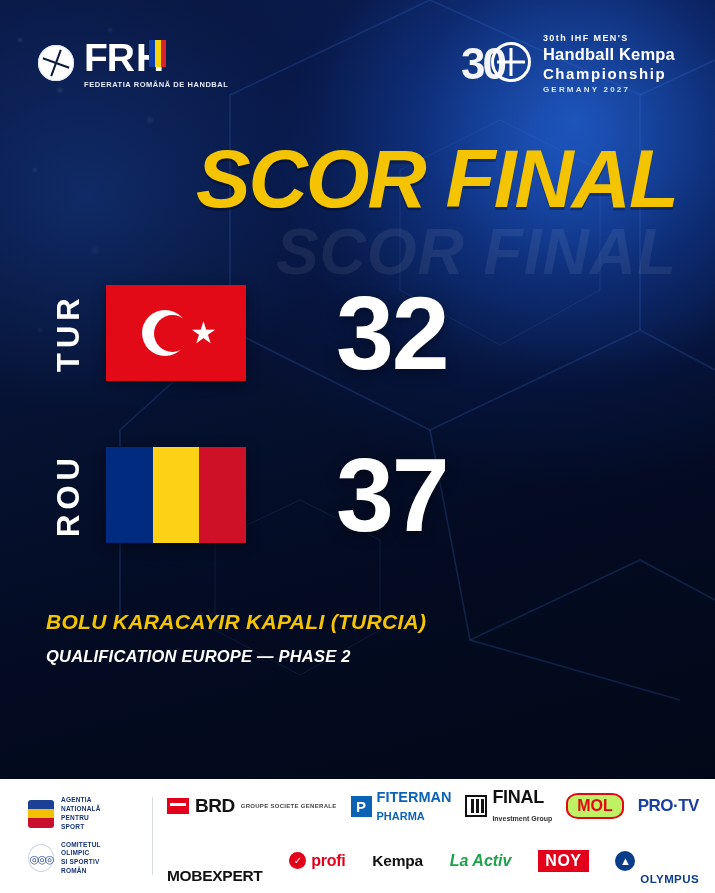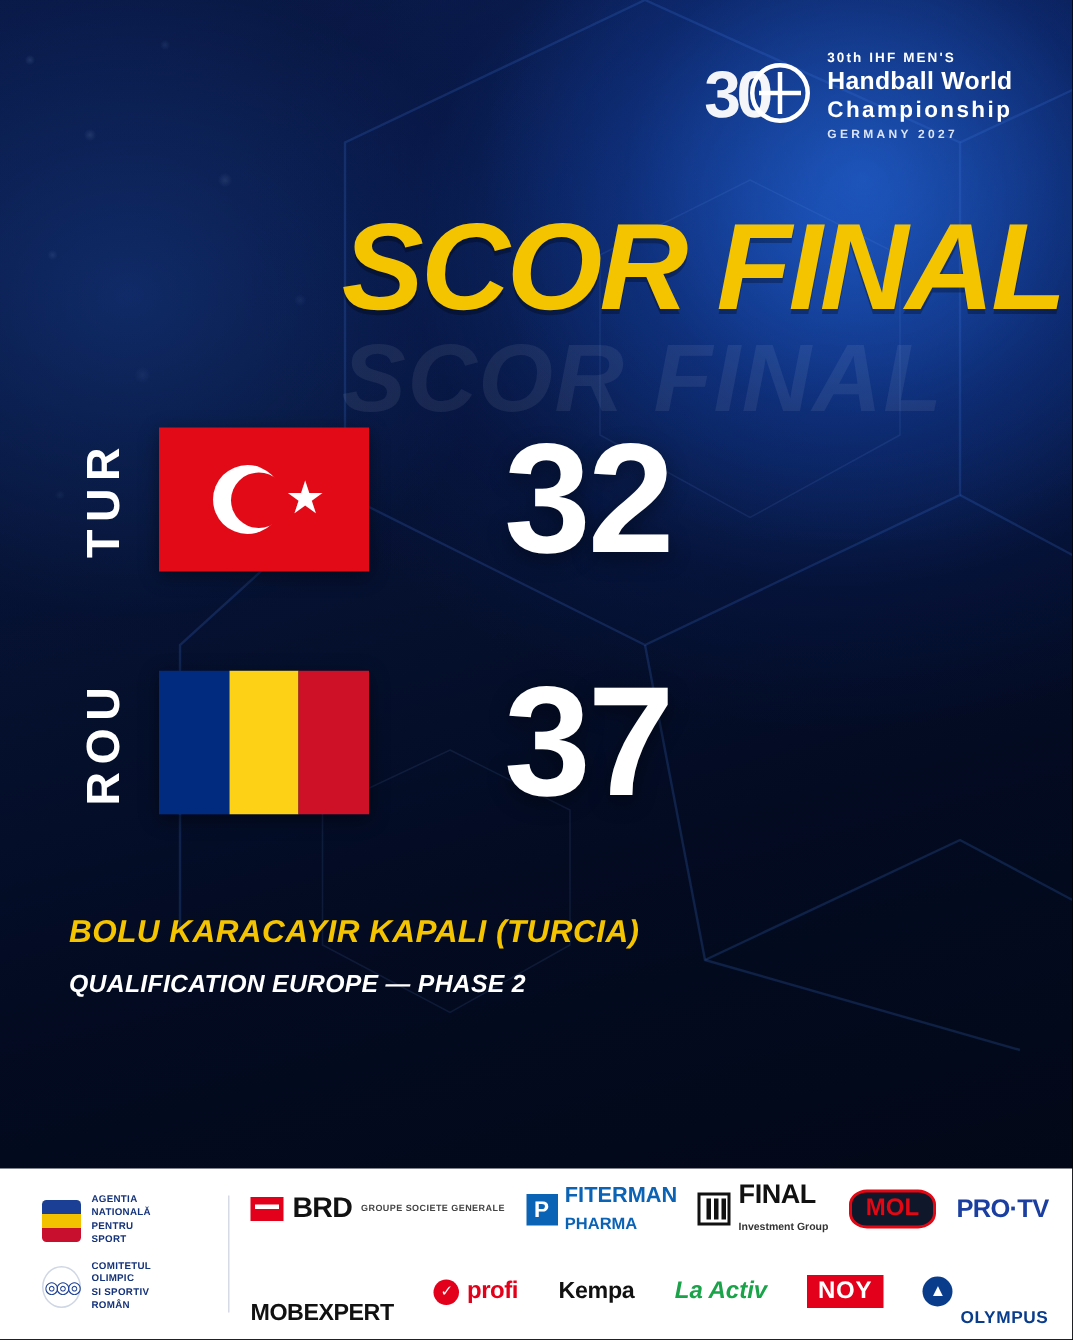--- a/index.html
+++ b/index.html
@@ -74,21 +74,21 @@
   }
   .ihf-circle::before { content:""; position:absolute; left: 50%; top: 3px; bottom: 3px; width: 3px; background:#fff; transform: translateX(-50%); }
   .ihf-circle::after { content:""; position:absolute; top: 50%; left: 3px; right: 3px; height: 3px; background:#fff; transform: translateY(-50%); }
   .ihf-text { text-align: left; line-height: 1.25; }
   .ihf-l1 { font-size: 9px; font-weight: 700; letter-spacing: 1.4px; color: #fff; }
   .ihf-l2 { font-size: 16.5px; font-weight: 800; letter-spacing: .2px; color: #fff; }
   .ihf-l3 { font-size: 15px; font-weight: 800; letter-spacing: 1.6px; color: #fff; }
   .ihf-l4 { font-size: 8px; font-weight: 600; letter-spacing: 2.2px; color: #dce5f7; margin-top: 2px; }
 
   
-  .headline-wrap { position: absolute; right: 6px; top: 140px; }
+  .headline-wrap { position: absolute; right: 38px; top: 140px; text-align: right; }
   .headline {
     font-size: 82px; font-weight: 800; font-style: italic; letter-spacing: -2px;
     color: #f5c400; line-height: .95;
     text-shadow: 0 3px 0 rgba(0,0,0,.28);
     white-space: nowrap;
     font-stretch: condensed;
     transform: scaleX(1.0);
   }
   .headline-ghost {
     font-size: 64px; font-weight: 800; font-style: italic; letter-spacing: 1px;
@@ -160,21 +160,21 @@
   .brd-word { font-size: 19px; font-weight: 800; color: #111; letter-spacing: -.5px; }
   .brd-sub { font-size: 6px; font-weight: 700; color: #444; letter-spacing: .3px; }
   .fit-p { width: 21px; height: 21px; background: #0b63b5; color: #fff; font-weight: 800; font-size: 15px; display:flex; align-items:center; justify-content:center; }
   .fit-t1 { font-size: 14.5px; font-weight: 800; color: #0b63b5; line-height: 1.05; }
   .fit-t2 { font-size: 11px; font-weight: 700; color: #0b63b5; }
   .niro-mark { width: 22px; height: 22px; border: 2px solid #111; position: relative; }
   .niro-mark::after { content:""; position:absolute; left: 4px; top: 2px; width: 3px; bottom: 2px; background:#111; box-shadow: 5px 0 0 #111, 10px 0 0 #111; }
   .niro-t1 { font-size: 18px; font-weight: 800; color: #111; letter-spacing: -.3px; line-height: 1; }
   .niro-t2 { font-size: 7px; font-weight: 600; color: #333; }
   .mol {
-    font-size: 16px; font-weight: 800; color: #e30613; background: #0f172a;
+    font-size: 16px; font-weight: 800; color: #e30613; background: #bef264;
     padding: 3px 9px; border-radius: 12px/10px; border: 2px solid #e30613; line-height: 1;
   }
   .protv { font-size: 17px; font-weight: 800; color: #1b3fa0; letter-spacing: -.5px; }
   .mobexpert { font-size: 15.5px; font-weight: 800; color: #111; letter-spacing: -.3px; margin-top: 30px; }
   .profi-ic { width: 17px; height: 17px; border-radius: 50%; background: #e2001a; color:#fff; font-size: 10px; display:flex; align-items:center; justify-content:center; }
   .profi-t { font-size: 16px; font-weight: 800; color: #e2001a; letter-spacing: -.3px; }
   .kempa { font-size: 15.5px; font-weight: 800; color: #111; letter-spacing: -.2px; }
   .activ { font-size: 16px; font-weight: 700; font-style: italic; color: #1ba34a; }
   .noy { font-size: 16px; font-weight: 800; color: #fff; background: #e2001a; padding: 2px 7px; letter-spacing: .5px; }
   .olympus-ic { width: 20px; height: 20px; border-radius: 50%; background: #0a3c8c; color: #fff; font-size: 11px; display:flex; align-items:center; justify-content:center; }
@@ -196,29 +196,46 @@
       <path d="M470 640 L640 560 L715 600"></path>
       <path d="M640 330 L715 370"></path>
     </g>
     <g fill="none" stroke="#6ea0f5" stroke-opacity="0.20" stroke-width="1">
       <path d="M500 120 L600 170 L600 290 L500 345 L400 290 L400 170 Z"></path>
       <path d="M300 500 L380 540 L380 630 L300 675 L215 630 L215 540 Z"></path>
     </g>
   </svg>
 
   <div class="header">
+    <div class="frh">
+      <div class="ball"></div>
+      <div class="frh-text">
+        <div class="frh-word">
+          <span>FR</span>
+          <span class="frh-h">
+            <span>H</span>
+            <span class="bars">
+                <i></i>
+                <i></i>
+                <i></i>
+              </span>
+          </span>
+        </div>
+        <div class="frh-sub">FEDERATIA ROMÂNĂ DE HANDBAL</div>
+      </div>
+    </div>
 
     <div class="ihf">
       <div class="ihf-mark">
         <div class="ihf-30">30</div>
         <div class="ihf-circle"></div>
       </div>
       <div class="ihf-text">
         <div class="ihf-l1">30th IHF MEN'S</div>
-        <div class="ihf-l2">Handball World</div>
+        <div class="ihf-l2">Handball Kempa</div>
         <div class="ihf-l3">Championship</div>
         <div class="ihf-l4">GERMANY 2027</div>
       </div>
     </div>
   </div>
 
   <div class="headline-wrap">
     <div class="headline">SCOR FINAL</div>
     <div class="headline-ghost">SCOR FINAL</div>
   </div>

